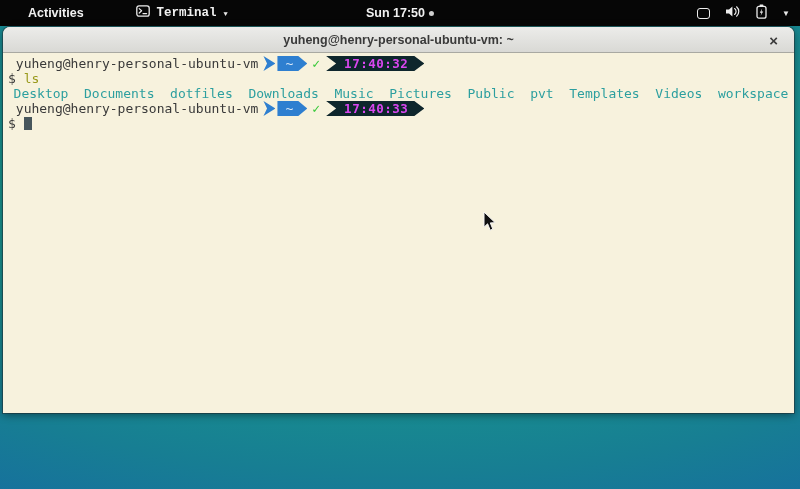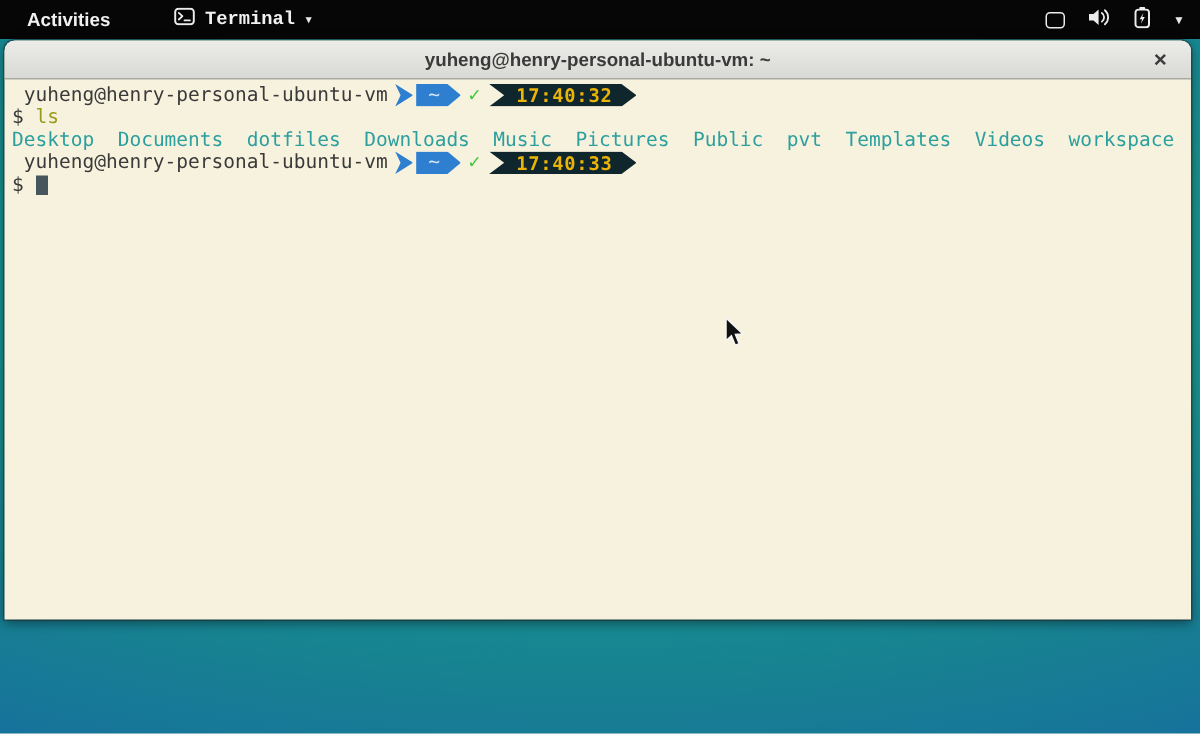--- a/index.html
+++ b/index.html
@@ -12,21 +12,21 @@
         #1ea795 0%, #189a8c 30%, #177e93 62%, #166aa2 85%, #125c94 100%);
   }
 
   
   .top-bar {
     position: absolute; top: 0; left: 0; right: 0; height: 26px;
     background: #060606;
     display: flex; align-items: center;
     color: #f1f1f1; font-size: 12.5px; font-weight: 700;
   }
-  .activities { padding: 0 18px; height: 100%; display: flex; align-items: center; cursor: pointer; }
+  .activities { padding: 0 28px; height: 100%; display: flex; align-items: center; cursor: pointer; }
   .app-menu { margin-left: 24px; height: 100%; display: flex; align-items: center; gap: 7px; cursor: pointer; font-family: Liberation Mono, monospace; }
   .app-menu .tri { font-size: 7px; color: #e8e8e8; margin-top: 1px; }
   .term-glyph-box { display: inline-block; }
   .clock-area {
     position: absolute; left: 50%; transform: translateX(-50%);
     display: flex; align-items: center; gap: 4px; height: 100%; cursor: pointer;
   }
   .notif-dot { width: 5px; height: 5px; border-radius: 50%; background: #cfcfcf; margin-top: 1px; }
   .sys-area {
     margin-left: auto; height: 100%;
@@ -83,29 +83,29 @@
     padding: 0 14px 0 8px;
     clip-path: polygon(0 0, calc(100% - 9px) 0, 100% 50%, calc(100% - 9px) 100%, 0 100%);
   }
   .pl-check {
     color: var(--check-green, #35c837);
     font-weight: 700; margin: 0 6px 0 5px;
   }
   .pl-badge {
     height: 15px; line-height: 15px;
     background: var(--badge-dark, #0e262c);
-    color: #eab308; font-weight: 700; font-size: 12.5px; letter-spacing: 0.5px;
+    color: #d946ef; font-weight: 700; font-size: 12.5px; letter-spacing: 0.5px;
     padding: 0 16px 0 18px;
     clip-path: polygon(0 0, calc(100% - 10px) 0, 100% 50%, calc(100% - 10px) 100%, 0 100%, 10px 50%);
   }
 
   .dollar { color: #3a3a3a; }
   .cmd-line { gap: 1ch; }
   .command { color: var(--command-olive, #9a9a1c); }
-  .ls-line { gap: 2ch; color: var(--dir-teal, #2c9f9f); }
+  .ls-line { gap: 2ch; color: var(--dir-teal, #2c9f9f); justify-content: center; }
   .dir-item { color: var(--dir-teal, #2c9f9f); }
   .block-cursor {
     width: 8px; height: 13px; margin-left: 1ch;
     background: #47565c; display: inline-block;
   }
 
   
   .mouse-cursor { position: absolute; left: 483px; top: 211px; pointer-events: none; }
 </style>
 </head>
@@ -121,20 +121,24 @@
       <svg width="14" height="12" viewBox="0 0 14 12">
         <rect x="0.8" y="0.8" width="12.4" height="10.4" rx="2.2" fill="none" stroke="#ececec" stroke-width="1.3"></rect>
         <path d="M3.2 3.6 L5.6 5.8 L3.2 8" fill="none" stroke="#ececec" stroke-width="1.2" stroke-linecap="round" stroke-linejoin="round"></path>
         <path d="M7 8.6 H10.6" stroke="#ececec" stroke-width="1.2" stroke-linecap="round"></path>
       </svg>
     </span>
     <span>Terminal</span>
     <span class="tri">▼</span>
   </div>
 
+  <div class="clock-area">
+    <span>Sun 17:50</span>
+    <span class="notif-dot"></span>
+  </div>
 
   <div class="sys-area">
     <span class="screen-icon"></span>
     <span>
       <svg width="16" height="13" viewBox="0 0 16 13">
         <path d="M1 4.4 H4 L7.4 1.4 V11.6 L4 8.6 H1 Z" fill="#ececec"></path>
         <path d="M9.6 3.6 a3.6 3.6 0 0 1 0 5.8" stroke="#ececec" stroke-width="1.2" fill="none" stroke-linecap="round"></path>
         <path d="M11.6 1.8 a6.2 6.2 0 0 1 0 9.4" stroke="#ececec" stroke-width="1.2" fill="none" stroke-linecap="round"></path>
       </svg>
     </span>

